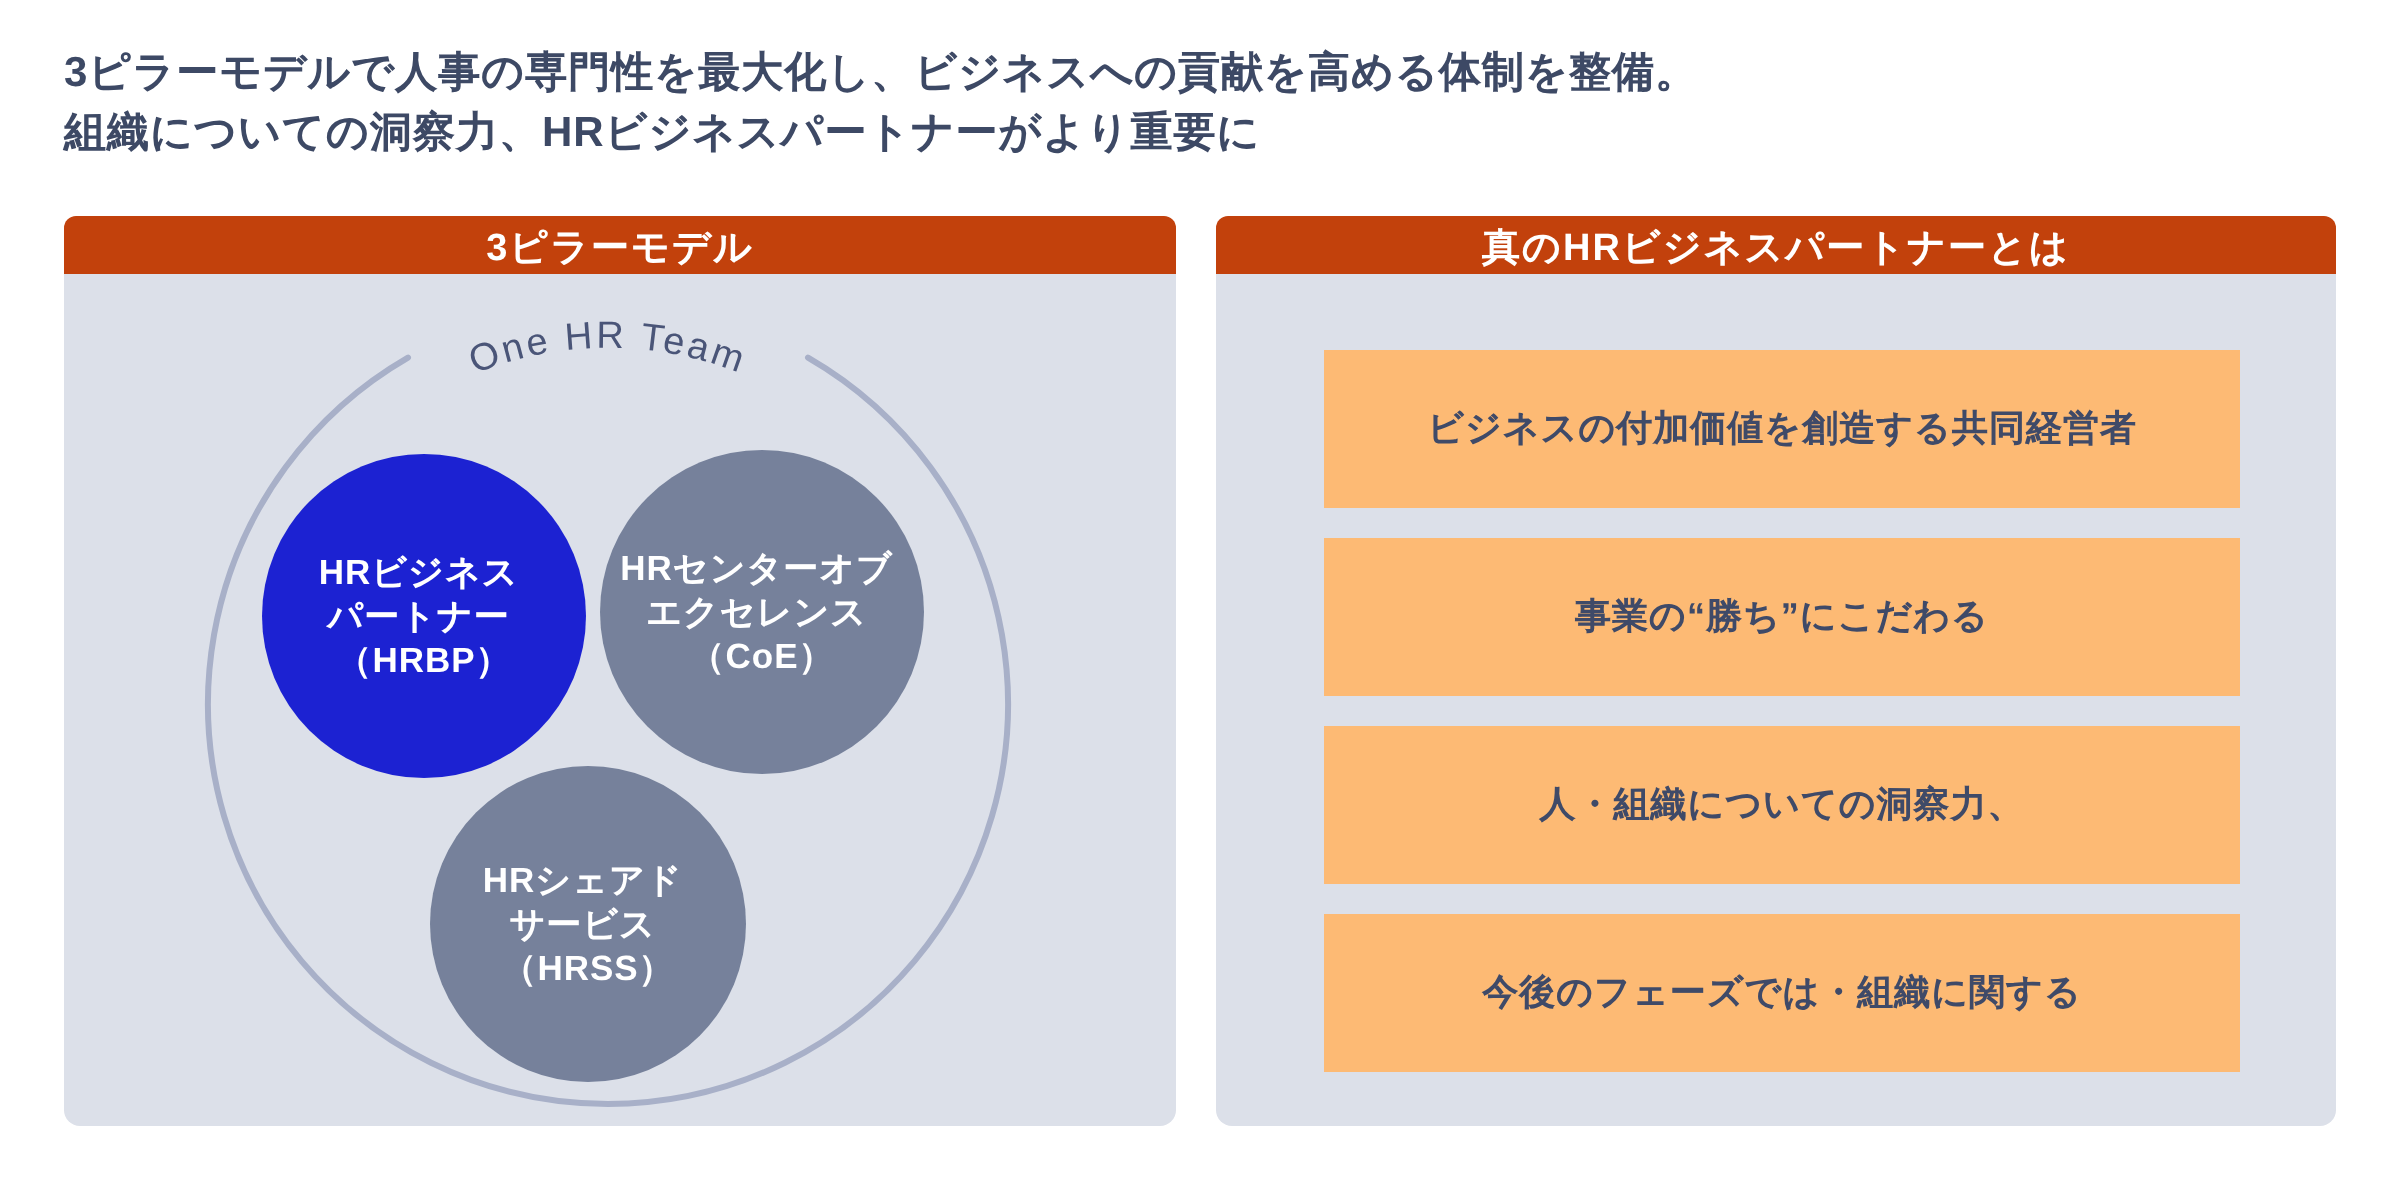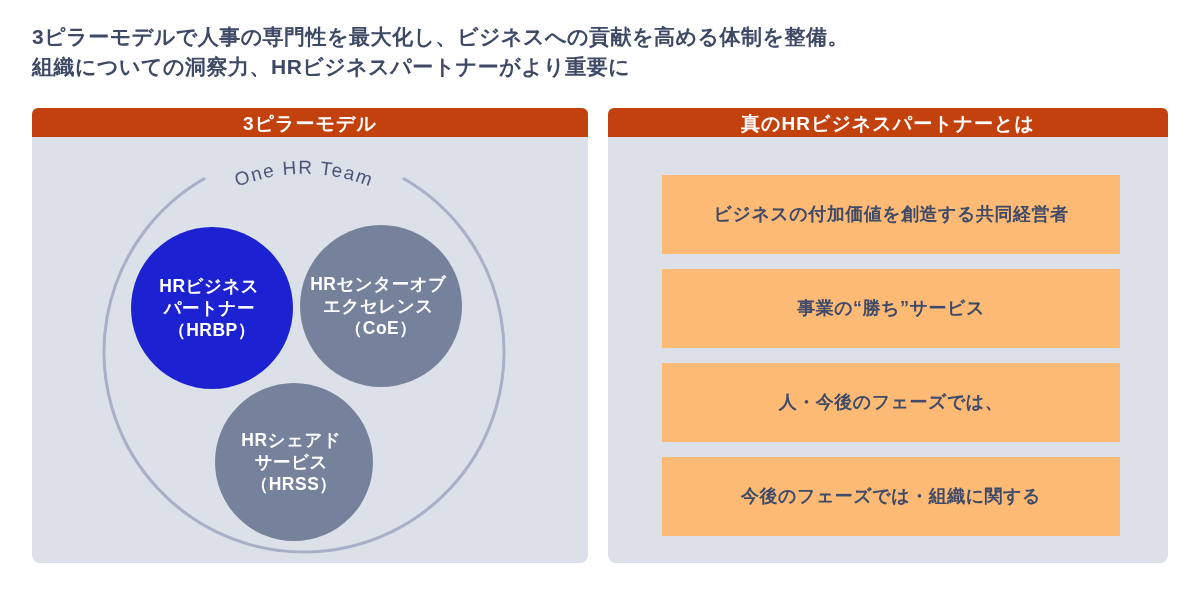--- a/index.html
+++ b/index.html
@@ -111,24 +111,24 @@
   <div class="panel panel-right">
     <div class="panel-header">
       <span>真のHRビジネスパートナーとは</span>
     </div>
     <div class="panel-body">
       <div class="pillar-list">
         <div class="pillar-item">
           <span class="pillar-line">ビジネスの付加価値を創造する共同経営者</span>
         </div>
         <div class="pillar-item">
-          <span class="pillar-line">事業の“勝ち”サービス</span>
+          <span class="pillar-line">事業の“勝ち”にこだわる</span>
         </div>
         <div class="pillar-item">
-          <span class="pillar-line">人・今後のフェーズでは、</span>
+          <span class="pillar-line">人・組織についての洞察力、</span>
         </div>
         <div class="pillar-item">
           <span class="pillar-line">今後のフェーズでは・組織に関する</span>
         </div>
       </div>
     </div>
   </div>
 
 </div>
 

